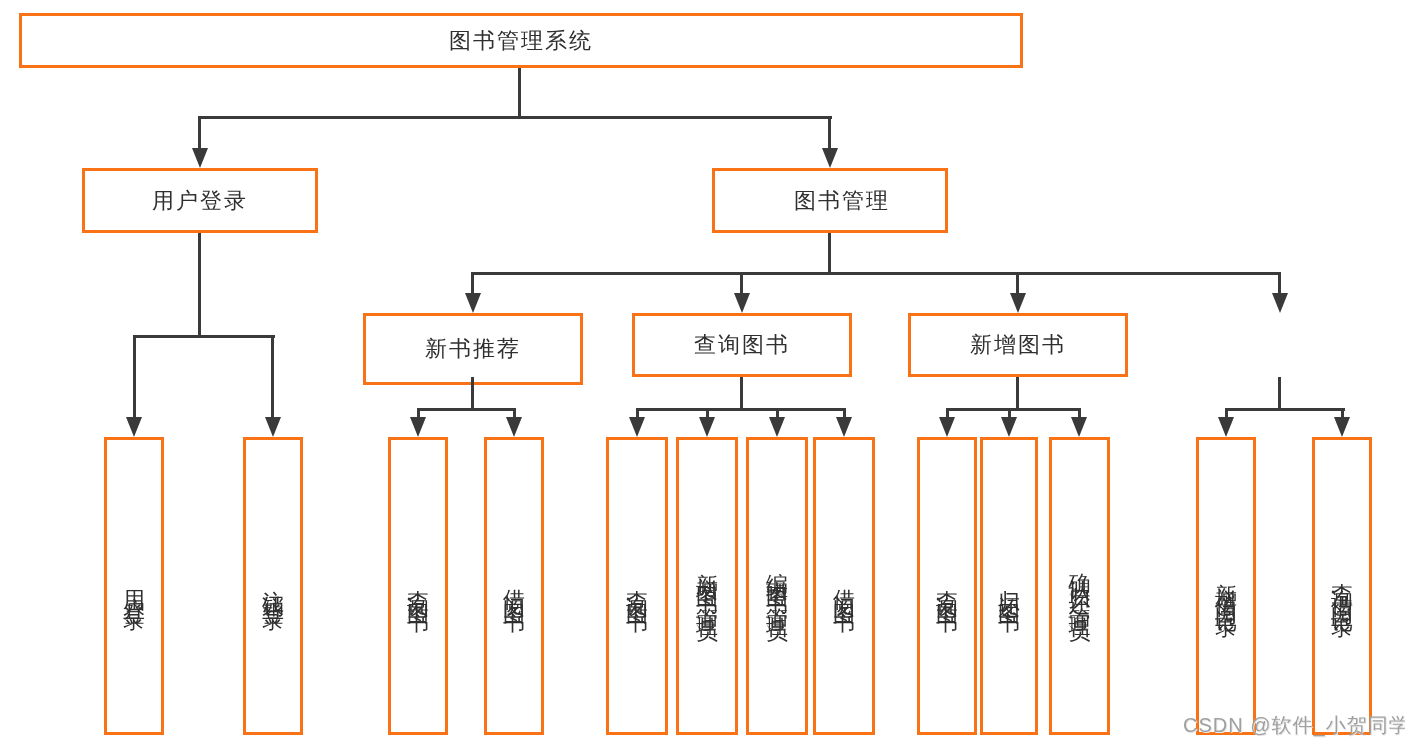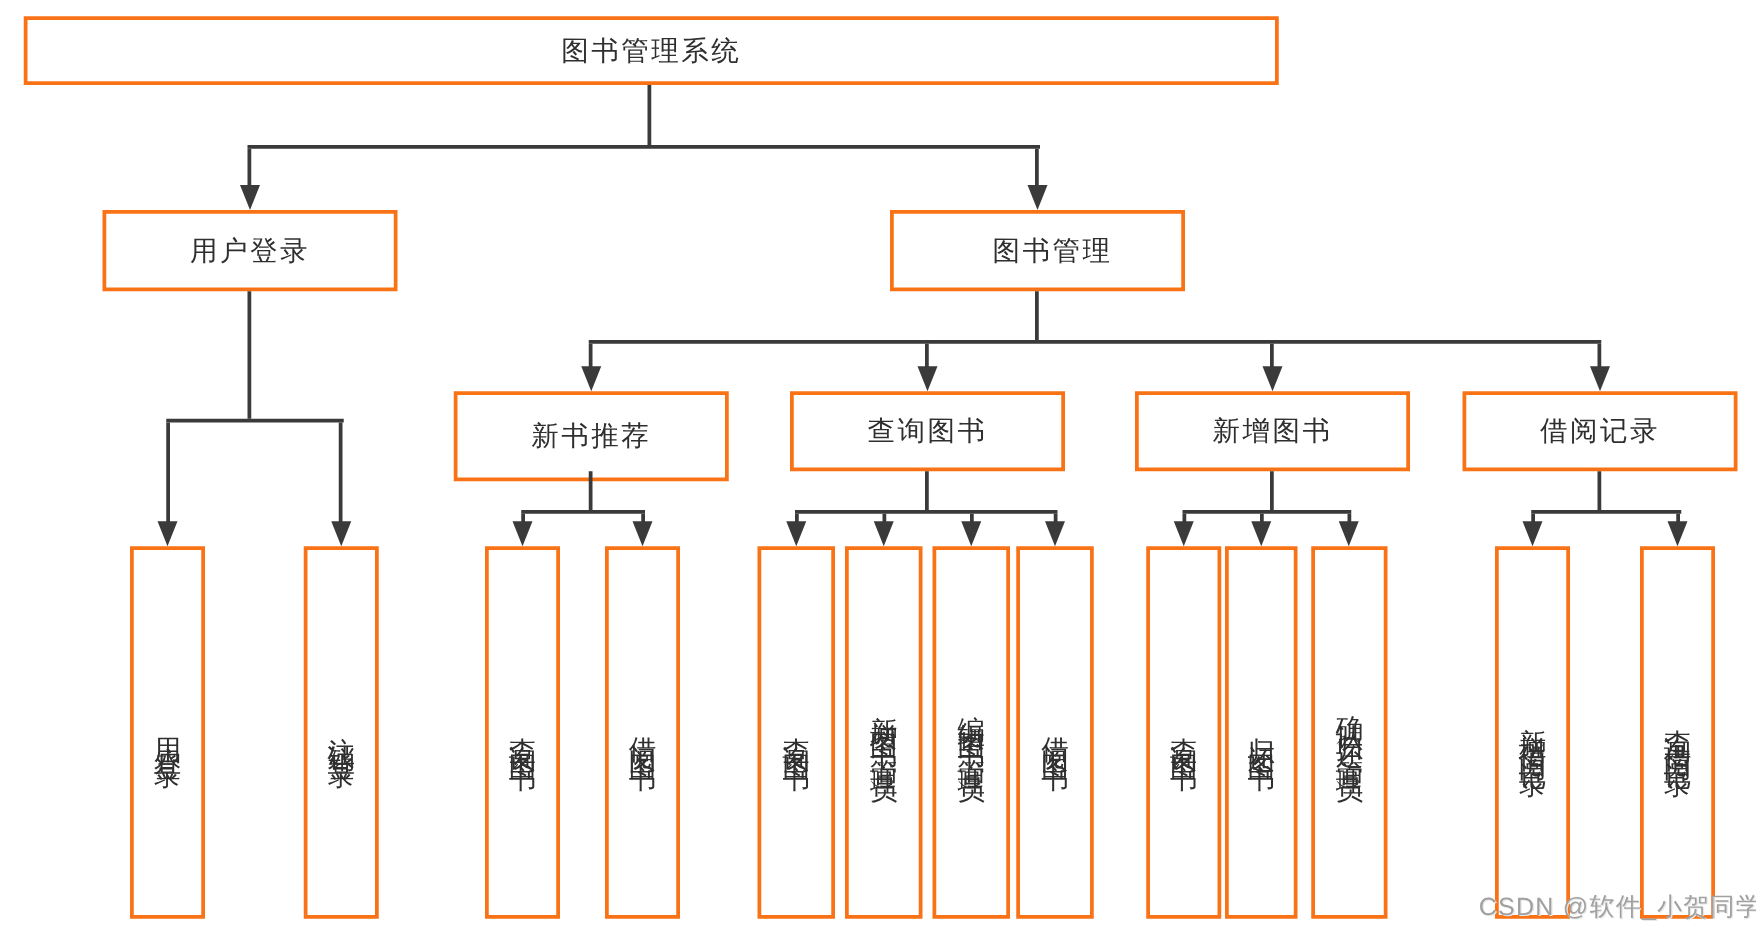--- a/index.html
+++ b/index.html
@@ -79,23 +79,20 @@
   </div>
 
   <div class="box" style="left:363px; top:313px; width:220px; height:72px;">
     <span class="hlabel">新书推荐</span>
   </div>
   <div class="box" style="left:632px; top:313px; width:220px; height:64px;">
     <span class="hlabel">查询图书</span>
   </div>
   <div class="box" style="left:908px; top:313px; width:220px; height:64px;">
     <span class="hlabel">新增图书</span>
-  </div>
-  <div class="box" style="left:1170px; top:313px; width:220px; height:64px;">
-    <span class="hlabel">借阅记录</span>
   </div>
 
   <div class="box" style="left:104px; top:437px; width:60px; height:298px;">
     <span class="vlabel">用户登录</span>
   </div>
   <div class="box" style="left:243px; top:437px; width:60px; height:298px;">
     <span class="vlabel">注销登录</span>
   </div>
 
   <div class="box" style="left:388px; top:437px; width:60px; height:298px;">

